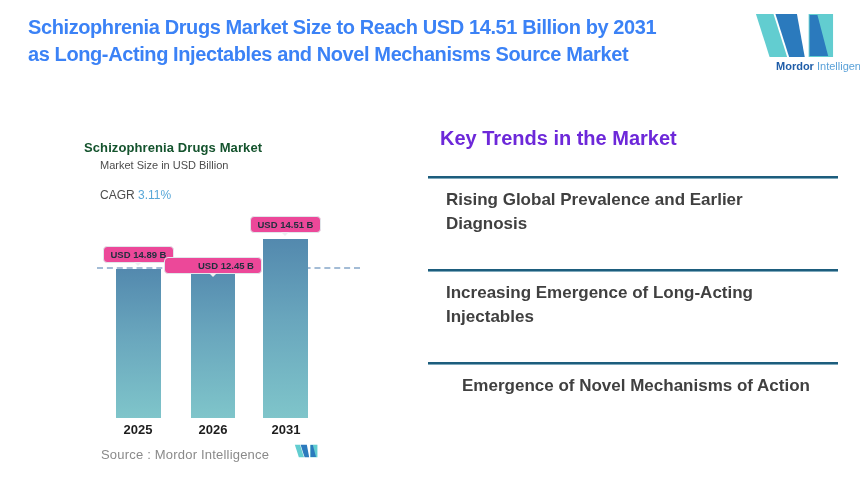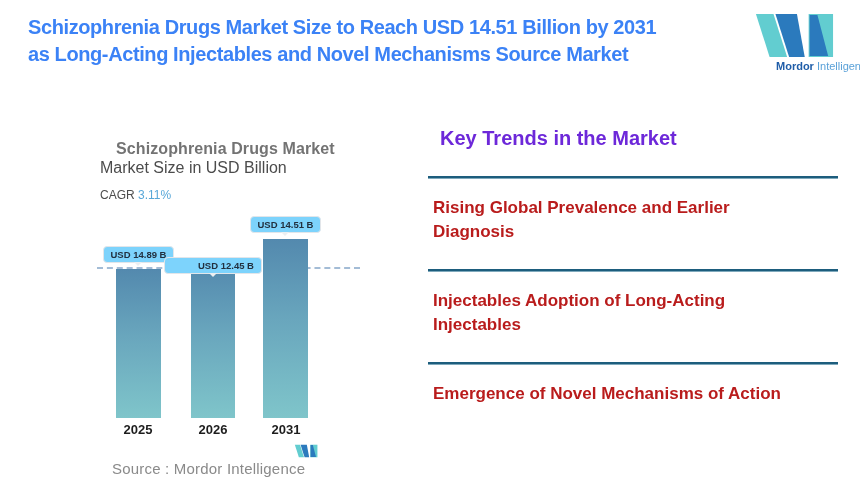--- a/index.html
+++ b/index.html
@@ -15,26 +15,26 @@
   .brand {
     position: absolute; left: 742px; top: 13px; width: 104px; text-align: center;
   }
   .brand-mark { display: block; margin: 0 auto; }
   .brand-text { font-size: 11px; margin-top: 2px; white-space: nowrap; }
   .brand-text .b1 { color: #1f5da8; font-weight: bold; padding-left: 34px; }
   .brand-text .b2 { color: #5aa1d8; }
 
   
   .chart-title {
-    position: absolute; left: 116px; top: 140px;
-    font-size: 16px; font-weight: bold; color: #737373; letter-spacing: 0.1px;
+    position: absolute; left: 84px; top: 140px;
+    font-size: 13px; font-weight: bold; color: #14532d; letter-spacing: 0.1px;
   }
   .chart-subtitle {
     position: absolute; left: 100px; top: 159px;
-    font-size: 16px; color: #4c4c4c;
+    font-size: 11px; color: #4c4c4c;
   }
   .chart-cagr {
     position: absolute; left: 100px; top: 188px;
     font-size: 12px; color: #4c4c4c;
   }
   .chart-cagr .cagr-value { color: #58a7d8; }
 
   .plot {
     position: absolute; left: 97px; top: 210px; width: 263px; height: 208px;
   }
@@ -45,62 +45,62 @@
   .bar-col { position: absolute; bottom: 0; }
   .bar-col.c0 { left: 19px;  width: 45px; }
   .bar-col.c1 { left: 94px;  width: 44px; }
   .bar-col.c2 { left: 166px; width: 45px; }
   .bar {
     position: absolute; bottom: 0; left: 0; width: 100%;
     background: linear-gradient(180deg, #5389ae 0%, #69a6bd 45%, #7fc5ca 100%);
   }
   .value-badge {
     position: absolute; left: 50%; transform: translateX(-50%);
-    background: #7dd3fc; border: 1px solid #e2e6ea; border-radius: 4px;
+    background: #ec4899; border: 1px solid #e2e6ea; border-radius: 4px;
     padding: 2px 7px; font-size: 9.5px; font-weight: bold; color: #22303f;
     white-space: nowrap;
   }
   .value-badge::after {
     content: ""; position: absolute; left: 50%; bottom: -4px;
     transform: translateX(-50%);
     border-left: 4px solid transparent; border-right: 4px solid transparent;
     border-top: 4px solid #eceff1;
   }
   .year-label {
     position: absolute; top: 422px; transform: translateX(-50%);
     font-size: 13px; font-weight: 600; color: #1d1d1d;
   }
   .year-label.y0 { left: 138px; }
   .year-label.y1 { left: 213px; }
   .year-label.y2 { left: 286px; }
   .source-line {
-    position: absolute; left: 112px; top: 447px;
-    font-size: 15px; color: #8a8a8a; letter-spacing: 0.2px; margin-top: 13px;
+    position: absolute; left: 101px; top: 447px;
+    font-size: 13px; color: #8a8a8a; letter-spacing: 0.2px;
   }
   .mini-mark { position: absolute; left: 294px; top: 444px; }
 
   
   .trends-heading {
     position: absolute; left: 440px; top: 127px;
     font-size: 20px; font-weight: bold; color: #6d28d9;
   }
   .trend-rule {
     position: absolute; left: 428px; width: 410px; height: 3px;
     background: linear-gradient(180deg, #1d5d7d 66%, #7fa9bc 66%);
   }
   .rule0 { top: 176px; }
   .rule1 { top: 269px; }
   .rule2 { top: 362px; }
   .trend-item {
-    position: absolute; left: 433px; width: 380px;
-    font-size: 17px; font-weight: bold; color: #b91c1c; line-height: 24px; margin-top: 8px;
+    position: absolute; left: 446px; width: 380px;
+    font-size: 17px; font-weight: bold; color: #404040; line-height: 24px;
   }
   .trend0 { top: 188px; }
   .trend1 { top: 281px; }
-  .trend2 { top: 374px; }
+  .trend2 { top: 374px; text-align: center; }
 </style>
 </head>
 <body>
 
 <div class="main-title">
   <div>Schizophrenia Drugs Market Size to Reach USD 14.51 Billion by 2031</div>
   <div>as Long-Acting Injectables and Novel Mechanisms Source Market</div>
 </div>
 
 <div class="brand">
@@ -151,16 +151,16 @@
   <polygon points="57,1 82,1 82,45 57,45" fill="#62cdd0"></polygon>
   <polygon points="58,2 66,2 77,44 58,44" fill="#2b7abd"></polygon>
 </svg>
 
 <div class="trends-heading">Key Trends in the Market</div>
 
 <div class="trend-rule rule0"></div>
 <div class="trend-item trend0">Rising Global Prevalence and Earlier Diagnosis</div>
 
 <div class="trend-rule rule1"></div>
-<div class="trend-item trend1">Injectables Adoption of Long-Acting Injectables</div>
+<div class="trend-item trend1">Increasing Emergence of Long-Acting Injectables</div>
 
 <div class="trend-rule rule2"></div>
 <div class="trend-item trend2">Emergence of Novel Mechanisms of Action</div>
 
 </body></html>

